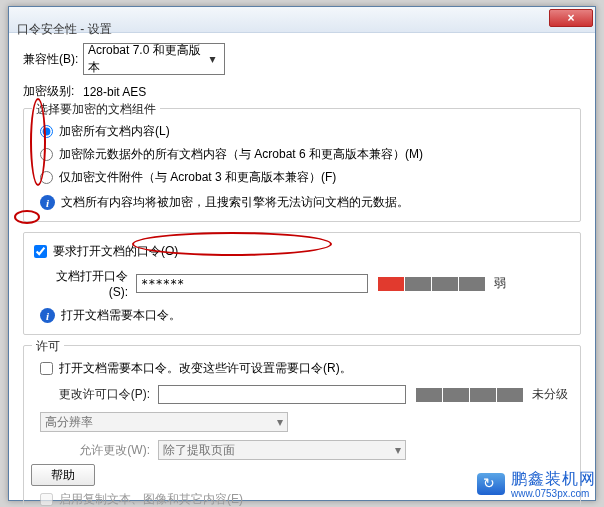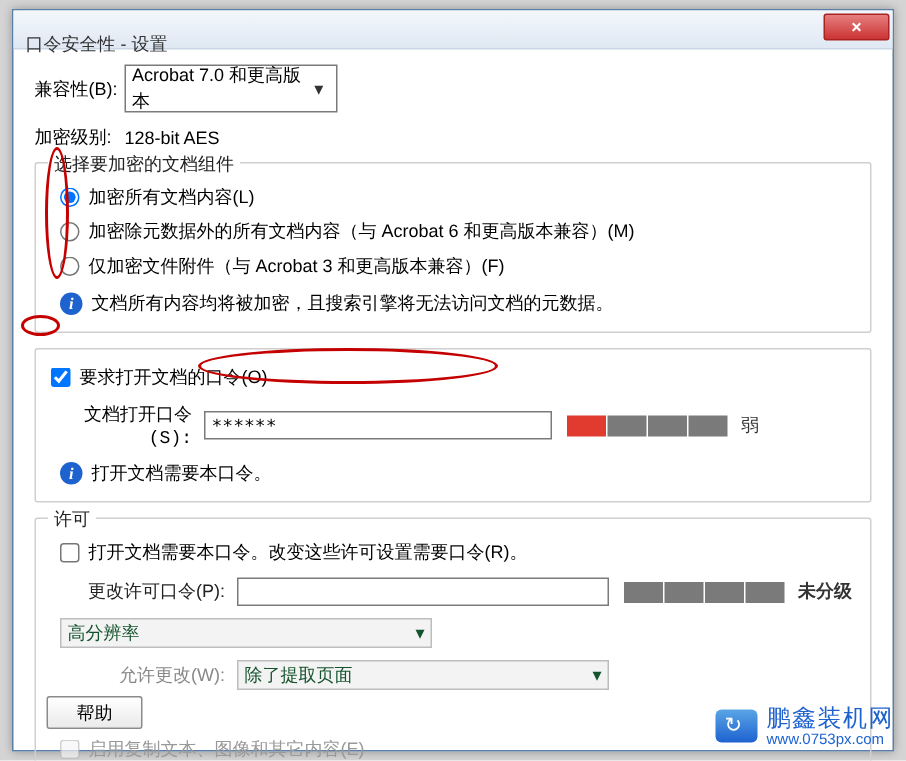--- a/index.html
+++ b/index.html
@@ -13,33 +13,33 @@
 .row label.lbl { width: 60px; text-align: left; }
 .select { border: 1px solid #7a7a7a; height: 32px; padding: 0 4px; background: #fff; width: 142px; display: flex; align-items: center; justify-content: space-between; }
 .select .arrow { width: 16px; text-align: center; color: #333; }
 .fieldset { border: 1px solid #cfcfcf; border-radius: 2px; padding: 8px 10px 10px 10px; margin-bottom: 10px; position: relative; }
 .fieldset .legend { position: absolute; top: -8px; left: 8px; background: #fff; padding: 0 4px; font-size: 12px; color: #222; }
 .radio-row, .chk-row { display: flex; align-items: center; margin: 6px 0 6px 6px; }
 .radio, .chk { width: 13px; height: 13px; margin-right: 6px; flex-shrink: 0; }
 .info-row { display: flex; align-items: center; margin: 8px 0 0 6px; }
 .info-icon { width: 15px; height: 15px; border-radius: 50%; background: #1e62d0; color: #fff; font-style: italic; font-family: Georgia,serif; font-weight: bold; display: flex; align-items: center; justify-content: center; margin-right: 6px; font-size: 11px; }
 .pw-row { display: flex; align-items: center; margin: 8px 0 4px 6px; }
-.pw-label { width: 96px; text-align: right; padding-right: 8px; font-family: Liberation Mono, monospace; }
+.pw-label { width: 96px; text-align: right; padding-right: 8px; }
 .pw-input { border: 1px solid #7a7a7a; height: 19px; width: 232px; padding: 0 4px; font-family: monospace; line-height: 17px; }
 .meter { display: flex; margin-left: 10px; }
 .meter .seg { width: 26px; height: 14px; background: #7a7a7a; margin-right: 1px; }
 .meter .seg.red { background: #e13a2e; }
 .meter-label { margin-left: 8px; color: #333; }
 .sub-label { width: 118px; text-align: right; padding-right: 8px; color: #888; }
 .sub-label.active { color: #222; }
-.disabled-select { border: 1px solid #bdbdbd; height: 20px; width: 248px; background: #f3f3f3; color: #14532d; display: flex; align-items: center; justify-content: space-between; padding: 1px 4px; }
+.disabled-select { border: 1px solid #bdbdbd; height: 20px; width: 248px; background: #f3f3f3; color: #737373; display: flex; align-items: center; justify-content: space-between; padding: 1px 4px; }
 .perm-input { border: 1px solid #7a7a7a; height: 19px; width: 248px; padding: 0 4px; }
 .perm-meter { display: flex; margin-left: 10px; }
 .perm-meter .seg { width: 26px; height: 14px; background: #7a7a7a; margin-right: 1px; }
-.unrated { margin-left: 8px; color: #333; font-weight: bold; }
+.unrated { margin-left: 8px; color: #333; font-weight: normal; }
 .help-btn { position: absolute; left: 22px; bottom: 14px; width: 64px; height: 22px; border: 1px solid #8a8a8a; background: linear-gradient(#fff,#eaeaea); border-radius: 2px; display: flex; align-items: center; justify-content: center; }
 .red-ellipse { position: absolute; border: 2px solid #c40000; border-radius: 50%; pointer-events: none; }
 .watermark { position: absolute; right: 8px; bottom: 8px; display: flex; align-items: center; }
 .watermark .logo { width: 28px; height: 22px; border-radius: 4px; background: linear-gradient(#5aa5e6,#1e62d0); margin-right: 6px; position: relative; }
 .watermark .logo::after { content: "↻"; color:#fff; position:absolute; left:6px; top:2px; font-size:14px; }
 .watermark .txt1 { font-size: 16px; font-weight: normal; color: #1e62d0; letter-spacing: 1px; }
 .watermark .txt2 { font-size: 10px; color: #1e62d0; margin-top: -2px; }
 </style>
 </head>
 <body>

